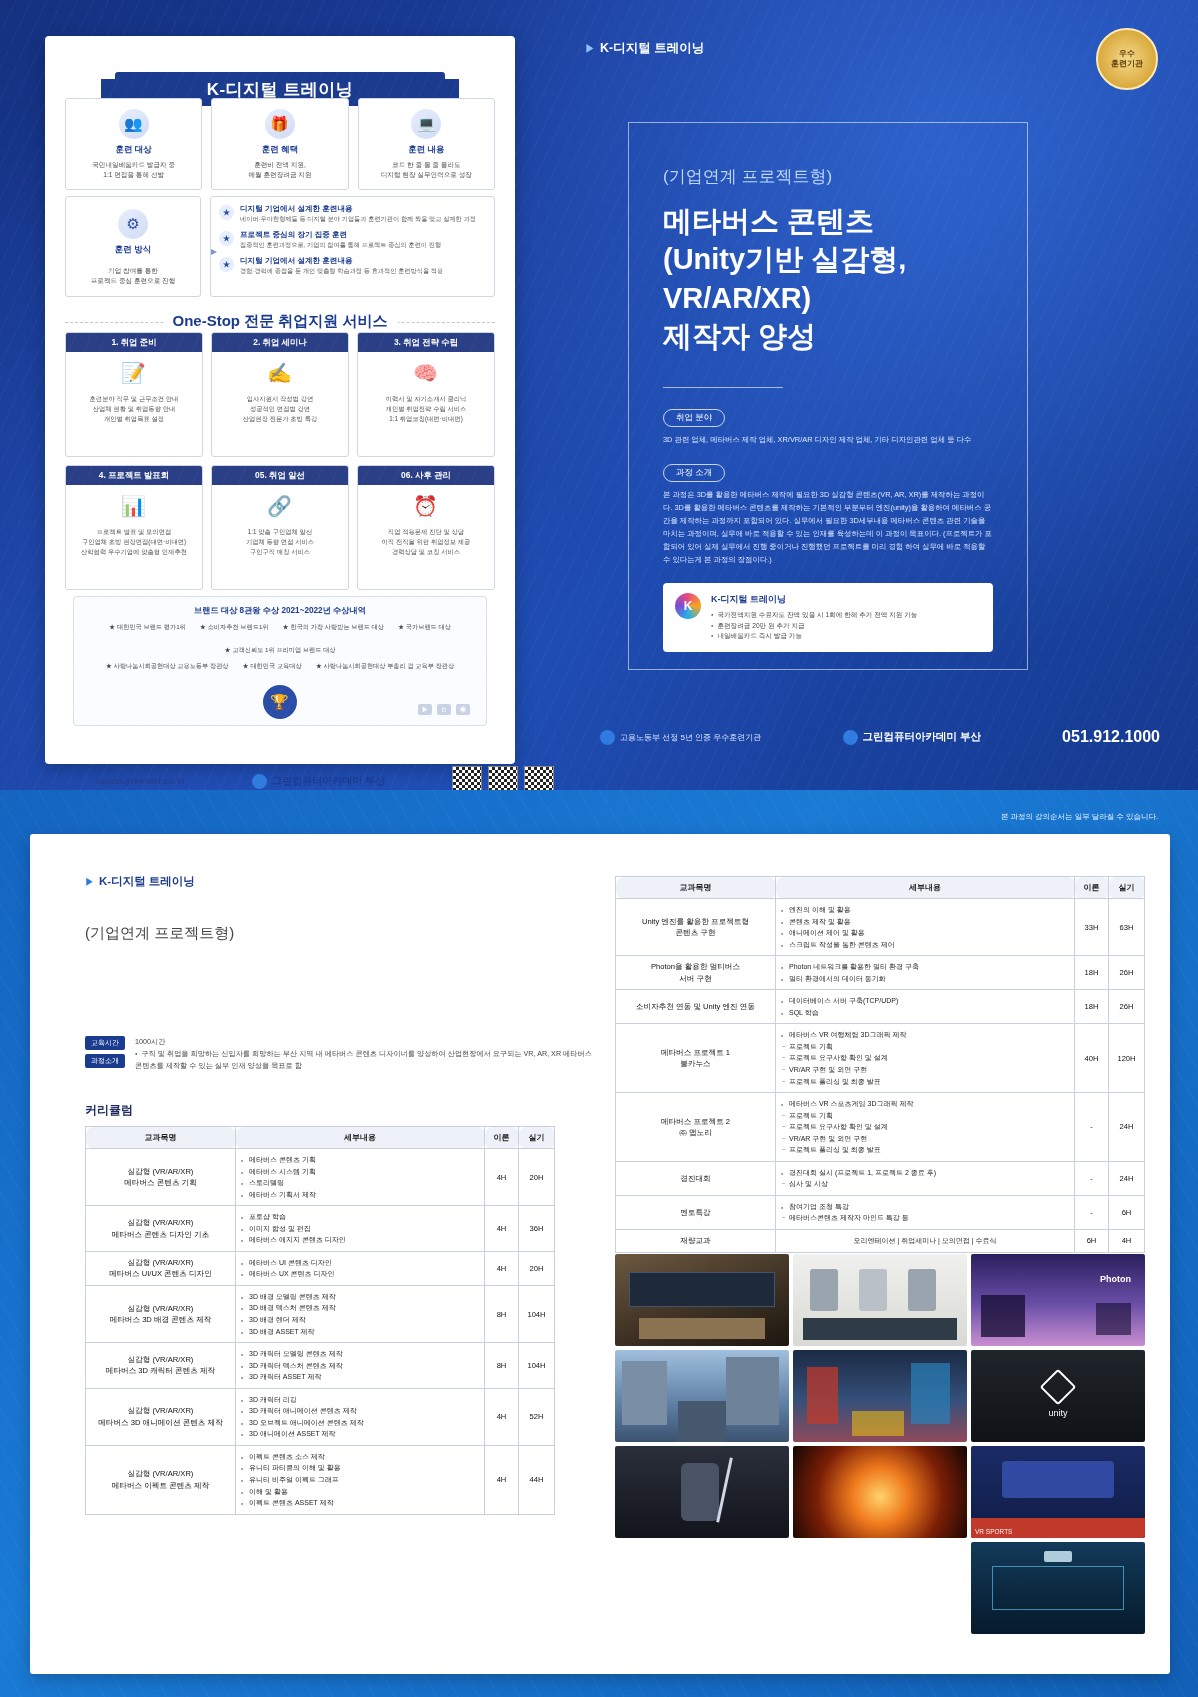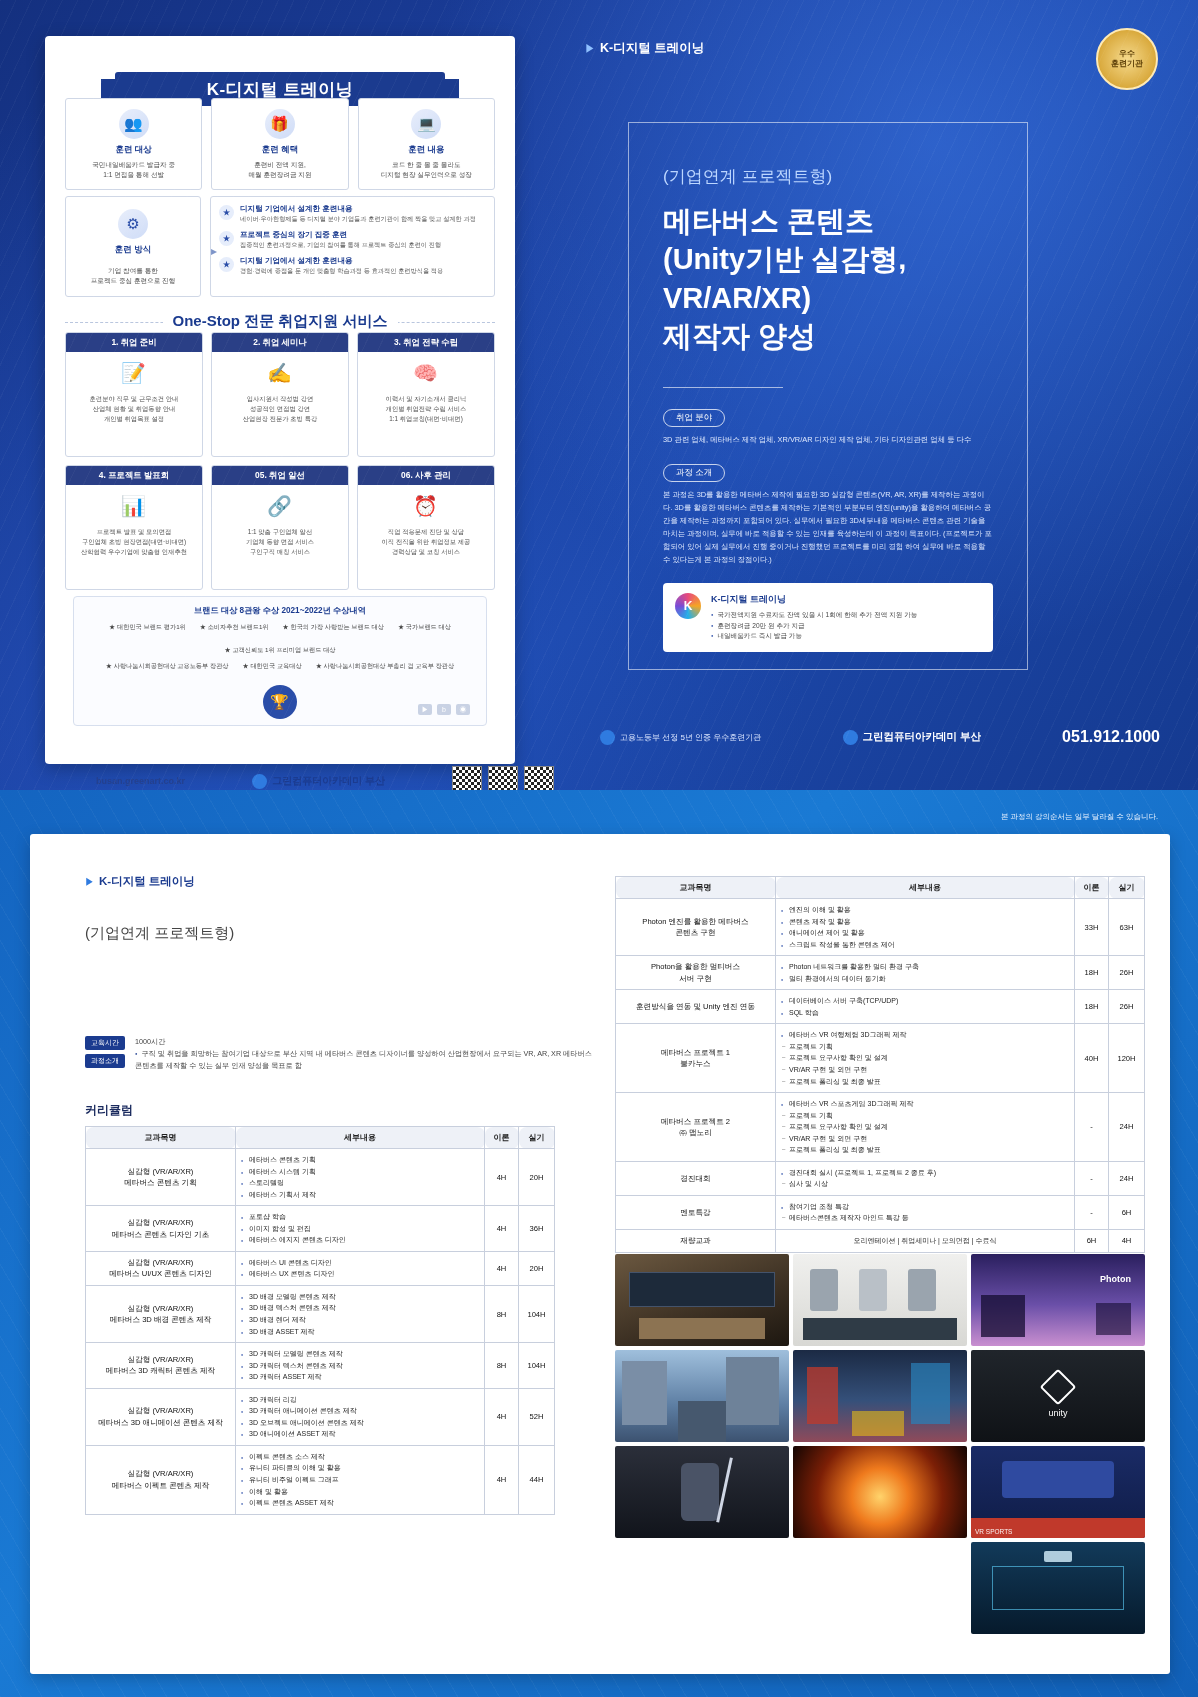--- a/index.html
+++ b/index.html
@@ -412,21 +412,21 @@
       </div>
       <div class="b-kicker">(기업연계 프로젝트형)</div>
 
       <div class="b-meta">
         <div class="b-badges">
           <div class="b-badge">교육시간</div>
           <div class="b-badge">과정소개</div>
         </div>
         <div class="b-metatext">
           <div>1000시간</div>
-          <div class="li">구직 및 취업을 희망하는 참여기업 대상으로 부산 지역 내 메타버스 콘텐츠 디자이너를 양성하여 산업현장에서 요구되는 VR, AR, XR 메타버스</div>
+          <div class="li">구직 및 취업을 희망하는 신입자를 희망하는 부산 지역 내 메타버스 콘텐츠 디자이너를 양성하여 산업현장에서 요구되는 VR, AR, XR 메타버스</div>
           <div>콘텐츠를 제작할 수 있는 실무 인재 양성을 목표로 함</div>
         </div>
       </div>
 
       <div class="curri">커리큘럼</div>
 
       <table class="tbl-left">
         <thead>
           <tr>
             <th style="width:150px">교과목명</th>
@@ -538,21 +538,21 @@
         <thead>
           <tr>
             <th style="width:160px">교과목명</th>
             <th>세부내용</th>
             <th style="width:34px">이론</th>
             <th style="width:36px">실기</th>
           </tr>
         </thead>
         <tbody>
           <tr>
-            <td class="c-name" style="white-space:pre-line">Photon 엔진를 활용한 메타버스
+            <td class="c-name" style="white-space:pre-line">Unity 엔진를 활용한 프로젝트형
 콘텐츠 구현</td>
             <td class="c-sub">
                 <ul>
               <li>엔진의 이해 및 활용</li>
               <li>콘텐츠 제작 및 활용</li>
               <li>애니메이션 제어 및 활용</li>
               <li>스크립트 작성을 통한 콘텐츠 제어</li>
             </ul>
               </td>
             <td class="c-num">33H</td>
@@ -564,21 +564,21 @@
             <td class="c-sub">
                 <ul>
               <li>Photon 네트워크를 활용한 멀티 환경 구축</li>
               <li>멀티 환경에서의 데이터 동기화</li>
             </ul>
               </td>
             <td class="c-num">18H</td>
             <td class="c-num">26H</td>
           </tr>
           <tr>
-            <td class="c-name" style="white-space:pre-line">훈련방식을 연동 및 Unity 엔진 연동</td>
+            <td class="c-name" style="white-space:pre-line">소비자추천 연동 및 Unity 엔진 연동</td>
             <td class="c-sub">
                 <ul>
               <li>데이터베이스 서버 구축(TCP/UDP)</li>
               <li>SQL 학습</li>
             </ul>
               </td>
             <td class="c-num">18H</td>
             <td class="c-num">26H</td>
           </tr>
           <tr>

